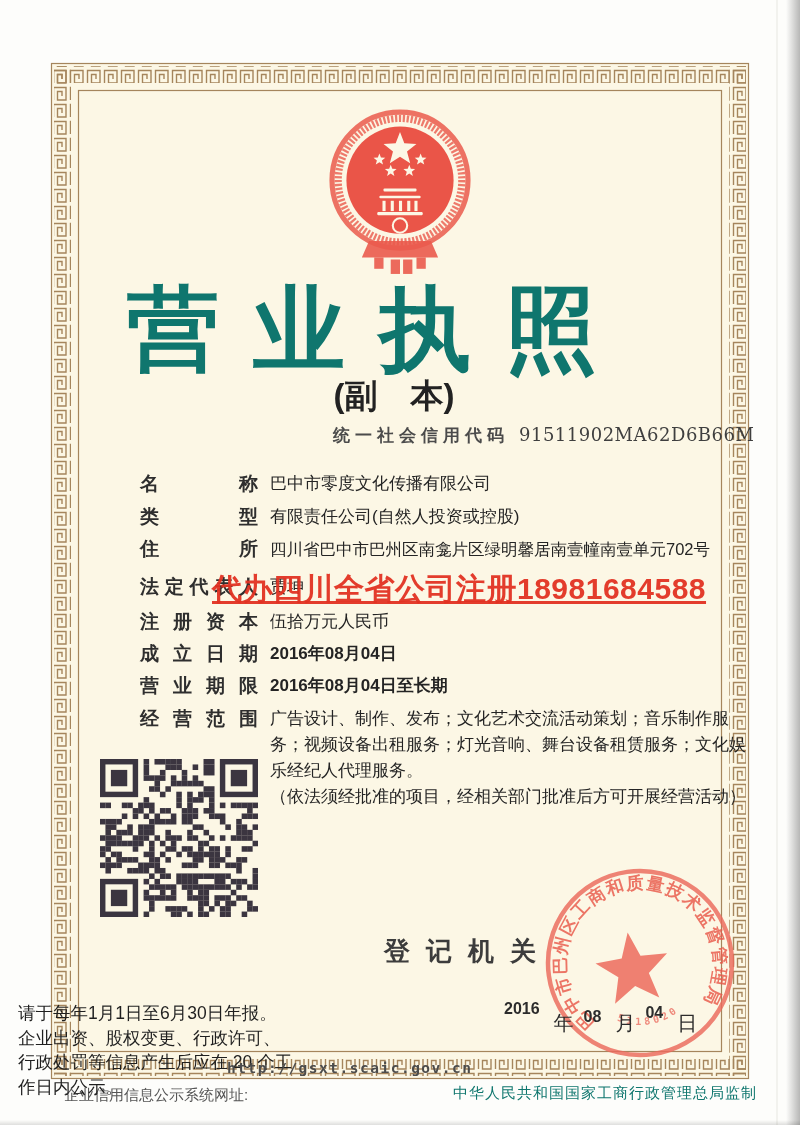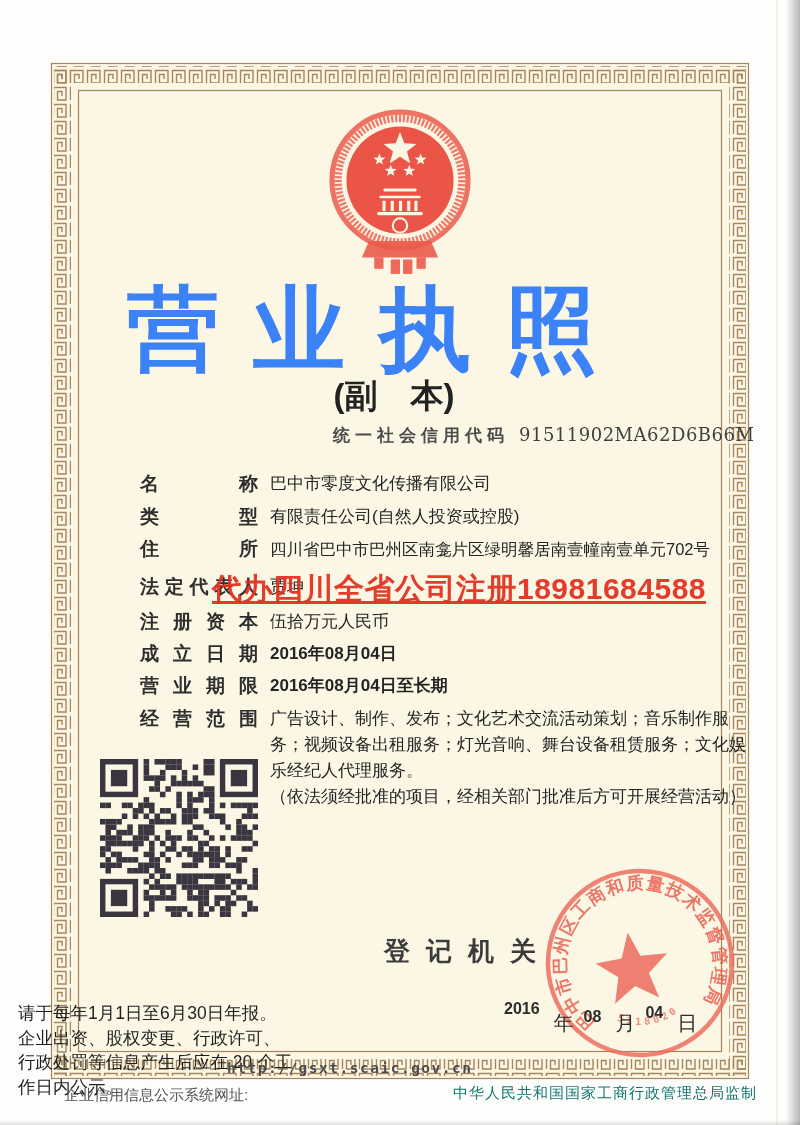--- a/index.html
+++ b/index.html
@@ -2,21 +2,21 @@
 <html><head>
 <meta charset="utf-8">
 <style>
   html,body{margin:0;padding:0;background:#888;}
   .page{position:relative;width:800px;height:1125px;margin:0 auto;background:#fdfdfb;
         font-family:"Liberation Sans",sans-serif;overflow:hidden;}
   svg{display:block;}
   .abs{position:absolute;}
   
   .title{left:0;width:724px;top:268px;text-align:center;font-size:92px;font-weight:800;
-         color:#3b82f6;letter-spacing:34px;margin-right:-34px;text-indent:34px;white-space:nowrap;}
+         color:#0f766e;letter-spacing:34px;margin-right:-34px;text-indent:34px;white-space:nowrap;}
   .subtitle{left:0;width:788px;top:374px;text-align:center;font-size:33px;font-weight:700;
             color:#222;white-space:pre;}
   .credit{left:333px;top:424px;display:flex;align-items:baseline;}
   .credit .lab{font-size:17px;font-weight:700;letter-spacing:5px;color:#4b4b4b;}
   .credit .val{font-size:18px;margin-left:10px;color:#3f3f3f;font-family:"DejaVu Serif",serif;letter-spacing:.5px;}
   
   .row{position:absolute;left:140px;display:flex;width:618px;}
   .row .lab{width:118px;min-width:118px;font-size:19px;font-weight:700;color:#2e2e2e;
             display:flex;justify-content:space-between;height:25px;}
   .row .val{margin-left:12px;font-size:17px;color:#242424;line-height:26px;width:488px;font-weight:500;}

